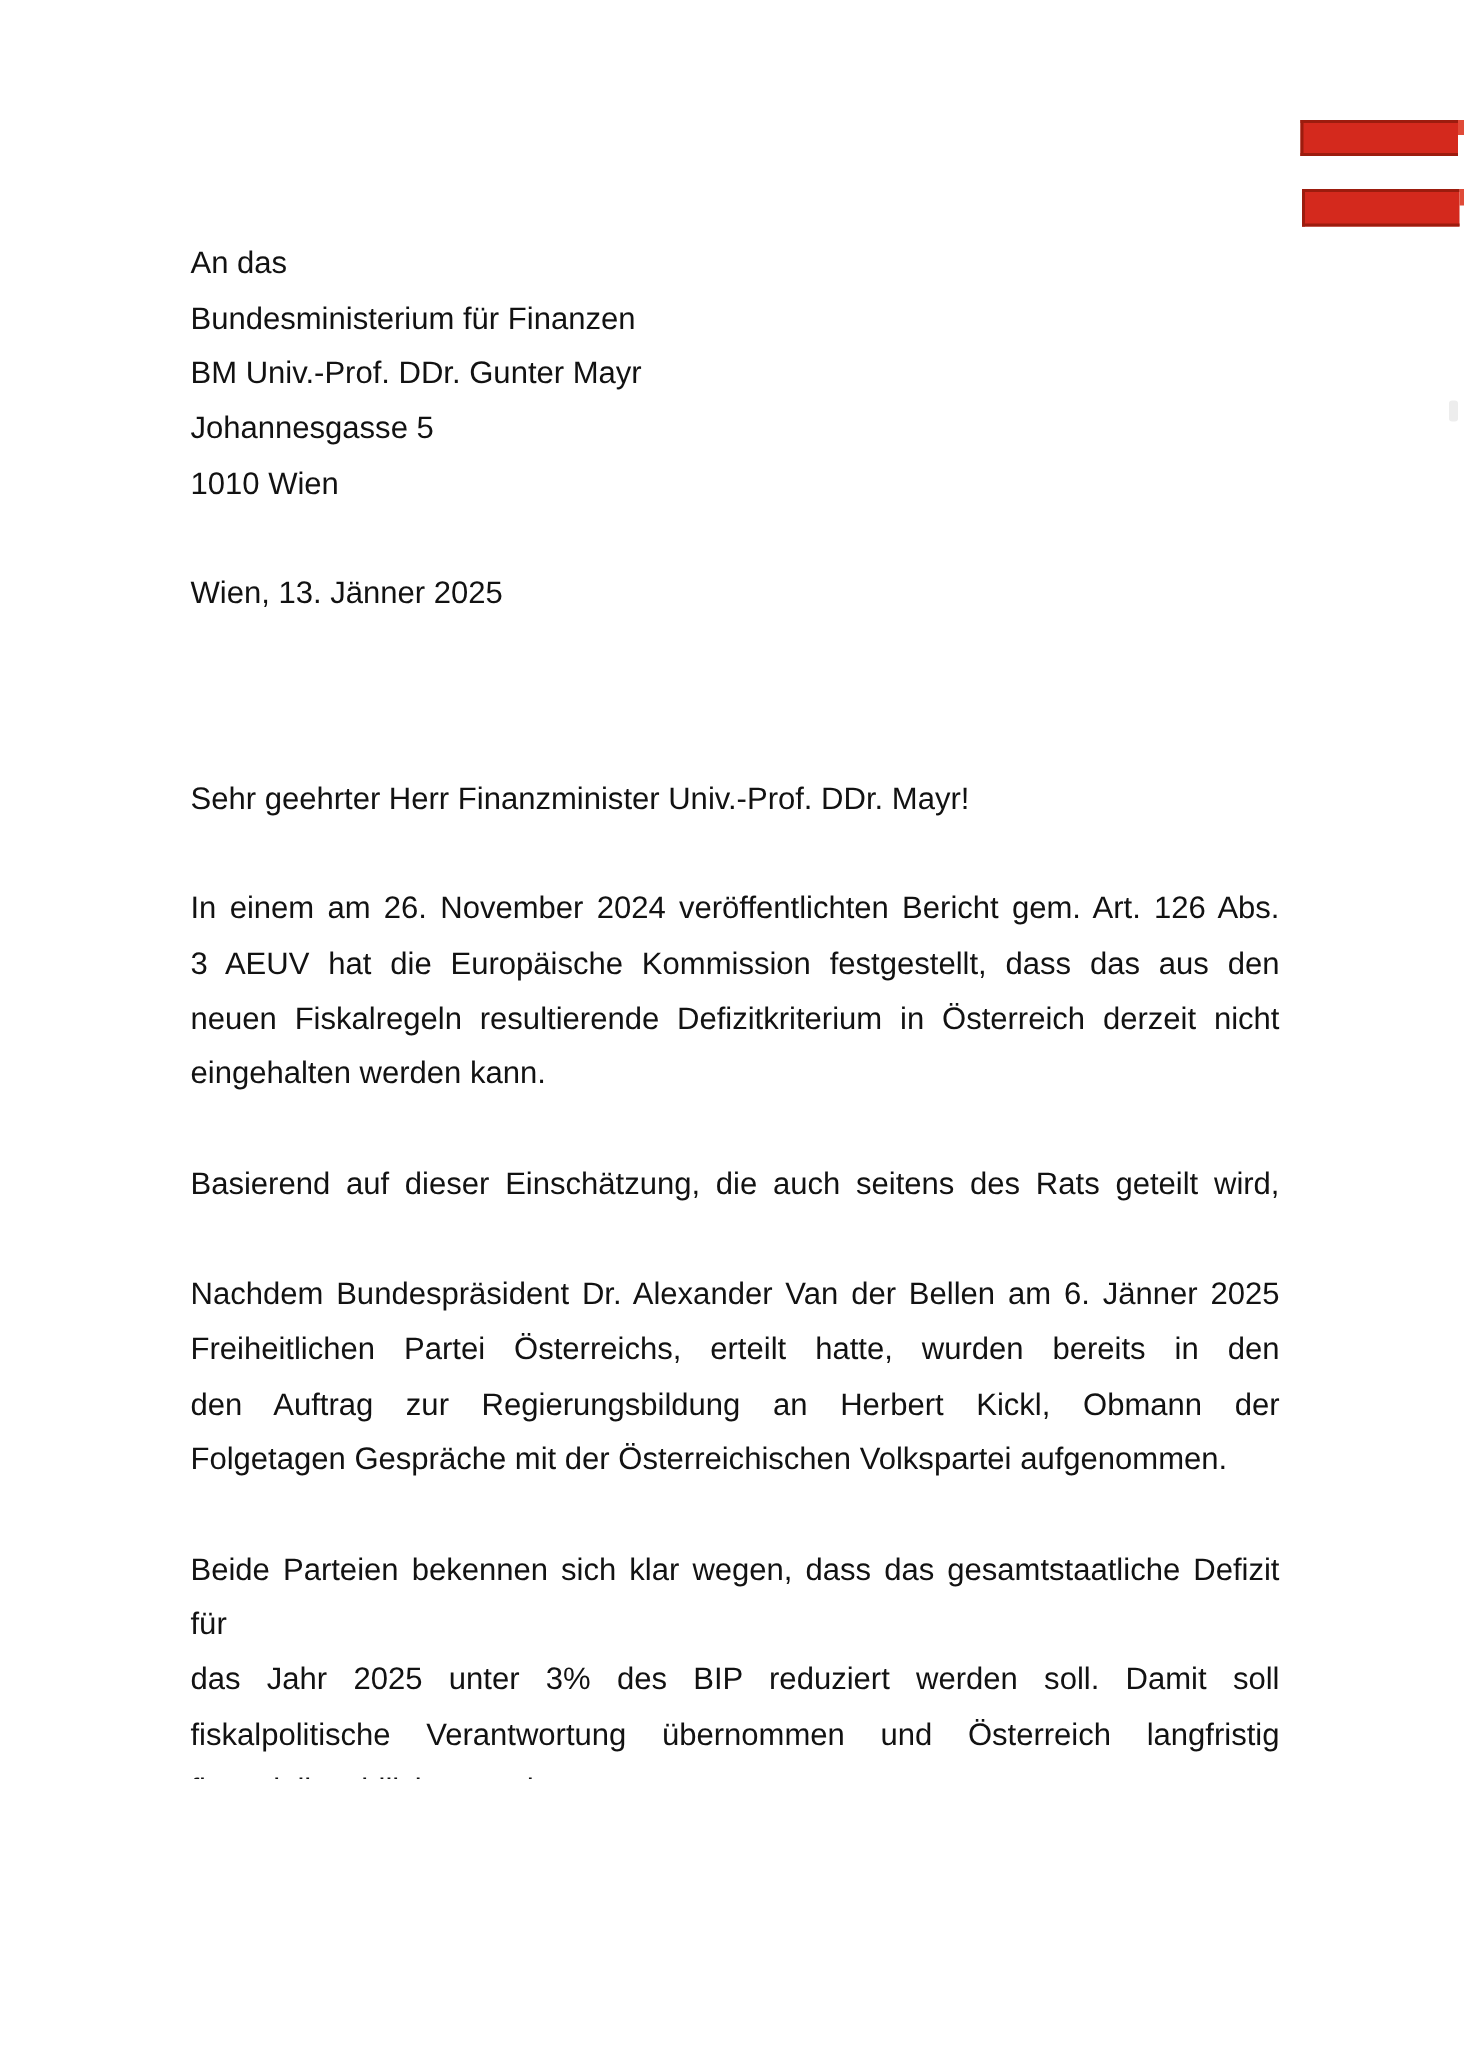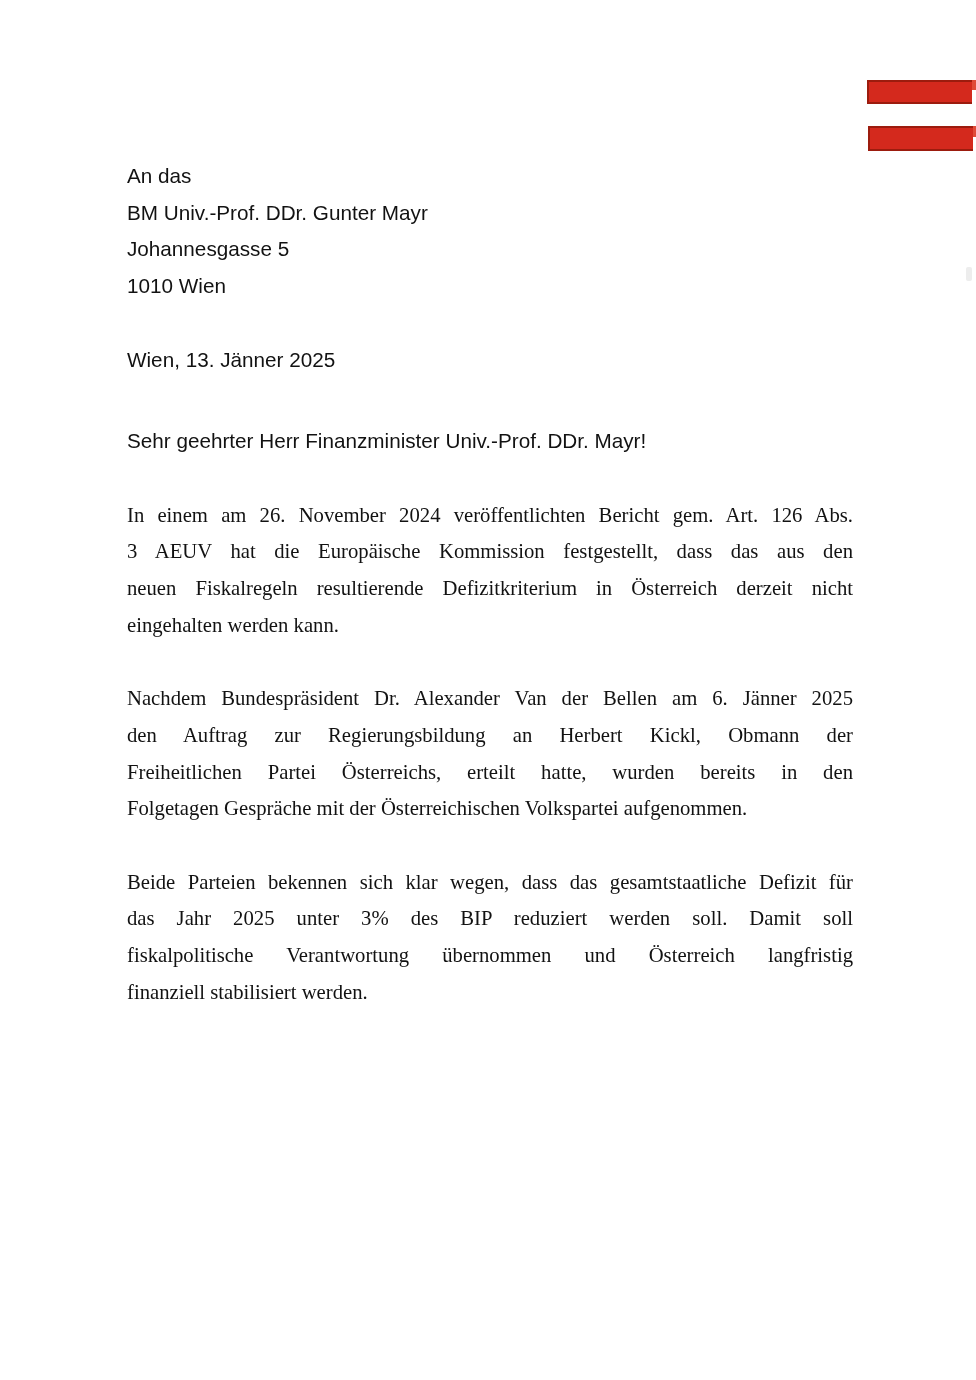--- a/index.html
+++ b/index.html
@@ -46,22 +46,22 @@
   .content {
     position: absolute;
     left: 127px;
     top: 158px;
     width: 726px;
   }
   .recipient div { text-align: left; }
   .dateline {
     margin-top: 36.7px;
   }
-  .salutation { margin-top: 45px; }
-  .para { margin-top: 36.7px; font-family: Liberation Serif, serif; }
+  .salutation { margin-top: 100px; }
+  .para { margin-top: 36.7px; }
   
   .jline {
     text-align: justify;
     text-align-last: justify;
   }
   .lline {
     text-align: right;
     text-align-last: left;
   }
 </style>
@@ -74,43 +74,45 @@
     <div class="flag-bar bar1"></div>
     <div class="flag-bar bar2"></div>
   </div>
 
   <div class="scan-artifact"></div>
 
   <div class="content">
 
     <div class="recipient">
       <div>An das</div>
+      <div>Bundesministerium für Finanzen</div>
       <div>BM Univ.-Prof. DDr. Gunter Mayr</div>
       <div>Johannesgasse 5</div>
       <div>1010 Wien</div>
     </div>
 
     <div class="dateline">Wien, 13. Jänner 2025</div>
 
     <div class="salutation">Sehr geehrter Herr Finanzminister Univ.-Prof. DDr. Mayr!</div>
 
     <div class="para">
       <div class="jline">In einem am 26. November 2024 veröffentlichten Bericht gem. Art. 126 Abs.</div>
       <div class="jline">3 AEUV hat die Europäische Kommission festgestellt, dass das aus den</div>
       <div class="jline">neuen Fiskalregeln resultierende Defizitkriterium in Österreich derzeit nicht</div>
       <div class="lline">eingehalten werden kann.</div>
     </div>
 
     <div class="para">
+      <div class="jline">Basierend auf dieser Einschätzung, die auch seitens des Rats geteilt wird,</div>
     </div>
 
     <div class="para">
       <div class="jline">Nachdem Bundespräsident Dr. Alexander Van der Bellen am 6. Jänner 2025</div>
+      <div class="jline">Freiheitlichen Partei Österreichs, erteilt hatte, wurden bereits in den</div>
       <div class="jline">den Auftrag zur Regierungsbildung an Herbert Kickl, Obmann der</div>
-      <div class="jline">Freiheitlichen Partei Österreichs, erteilt hatte, wurden bereits in den</div>
       <div class="lline">Folgetagen Gespräche mit der Österreichischen Volkspartei aufgenommen.</div>
     </div>
 
     <div class="para">
       <div class="jline">Beide Parteien bekennen sich klar wegen, dass das gesamtstaatliche Defizit für</div>
       <div class="jline">das Jahr 2025 unter 3% des BIP reduziert werden soll. Damit soll</div>
       <div class="jline">fiskalpolitische Verantwortung übernommen und Österreich langfristig</div>
       <div class="lline">finanziell stabilisiert werden.</div>
     </div>
 

